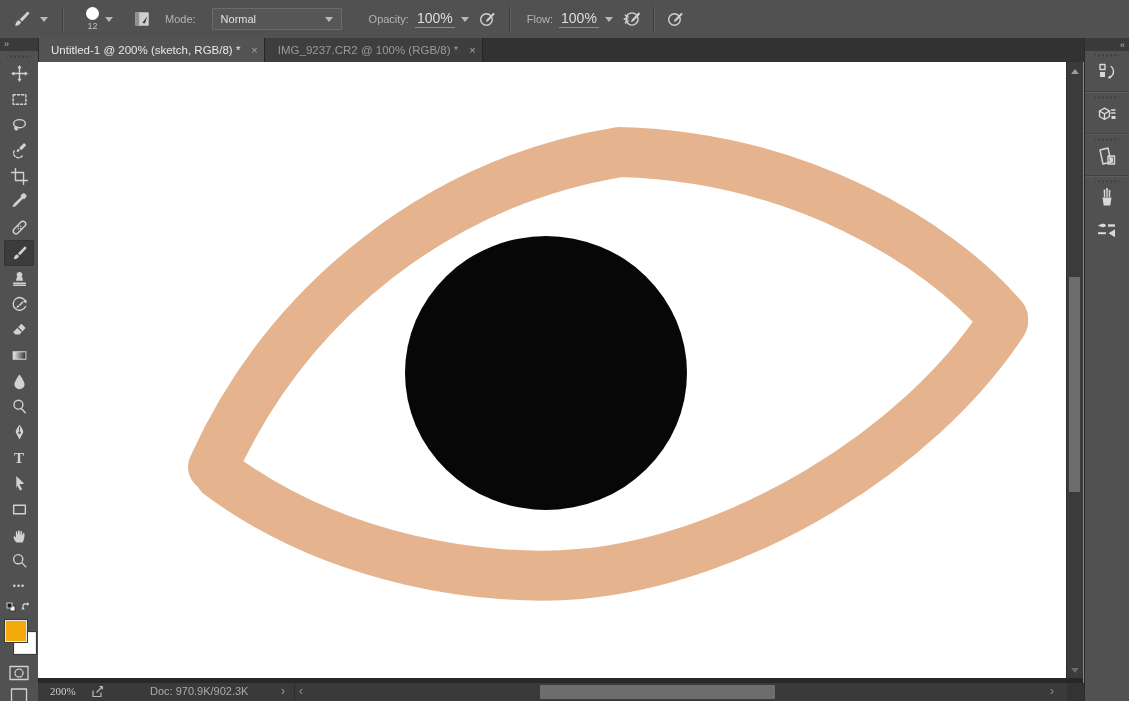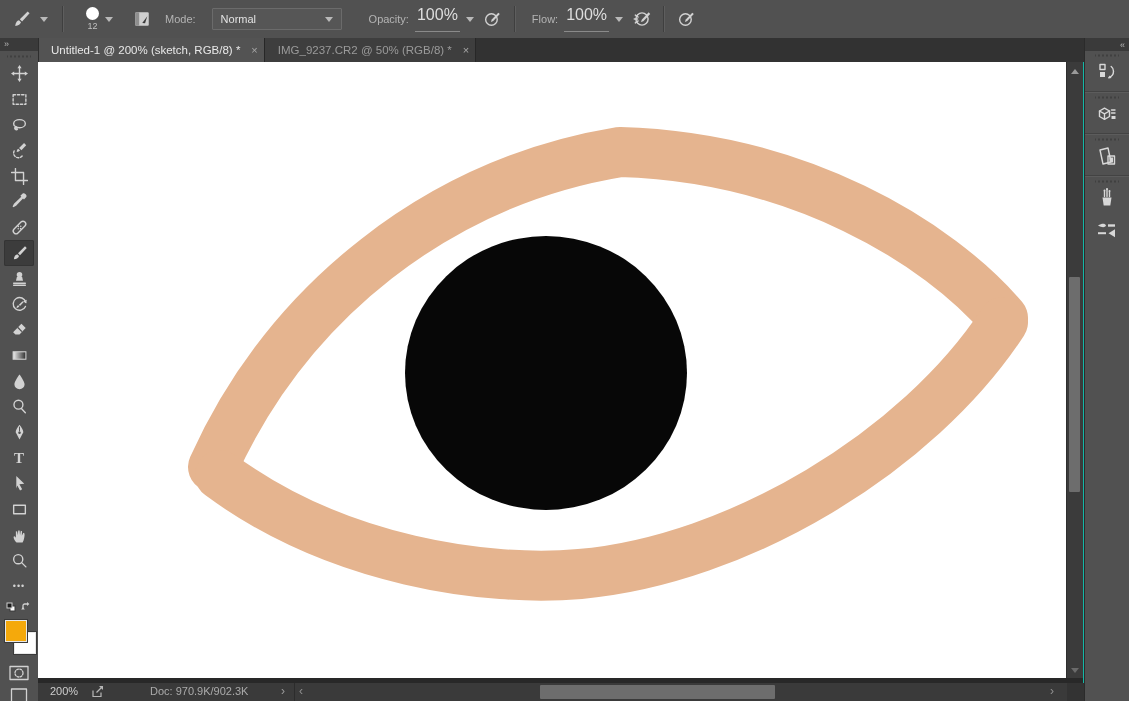--- a/index.html
+++ b/index.html
@@ -6,21 +6,21 @@
   #app{position:relative;width:1129px;height:701px;background:#14b8a6;
        font-family:"Liberation Sans",sans-serif;overflow:hidden;
        -webkit-font-smoothing:antialiased;color:#d8d8d8;}
   
   #options-bar{position:absolute;left:0;top:0;width:1129px;height:38px;
     background:#515151;border-bottom:1px solid #2d2d2d;display:flex;align-items:center;}
   .ob-sep{width:1px;height:26px;background:#3f3f3f;border-right:1px solid #5e5e5e;margin:0 8px;}
   .caret{width:0;height:0;border-left:4px solid transparent;border-right:4px solid transparent;
     border-top:5px solid #b9b9b9;margin:0 6px;}
   .ob-label{font-size:11px;color:#b4b4b4;margin:0 6px 0 10px;}
-  .ob-value{font-size:16px;color:#dedede;border-bottom:1px solid #8a8a8a;padding:0 2px 7px;}
+  .ob-value{font-size:14px;color:#dedede;border-bottom:1px solid #8a8a8a;padding:0 2px 1px;}
   #mode-select{display:flex;align-items:center;justify-content:space-between;width:118px;height:20px;
     background:#565656;border:1px solid #6b6b6b;border-radius:1px;padding:0 2px 0 8px;font-size:11px;color:#e2e2e2;margin-left:10px;}
   .ob-btn{display:flex;align-items:center;justify-content:center;width:26px;height:26px;border-radius:2px;}
   .brush-preview{display:flex;flex-direction:column;align-items:center;line-height:1;margin-left:14px;}
   .brush-preview .dot{width:13px;height:13px;border-radius:50%;background:#fff;}
   .brush-preview .num{font-size:9px;color:#c0c0c0;margin-top:2px;}
   
   #tab-bar{position:absolute;left:38px;top:38px;width:1047px;height:24px;background:#323232;display:flex;}
   .doc-tab{display:flex;align-items:center;height:24px;padding:0 4px 0 13px;font-size:11.5px;
     border-right:1px solid #272727;white-space:nowrap;}
@@ -48,21 +48,21 @@
   
   #canvas-area{position:absolute;left:38px;top:62px;width:1045px;height:616px;background:#ffffff;}
   #eye-svg{position:absolute;left:0;top:0;}
   #v-scrollbar{position:absolute;right:0;top:0;width:16px;height:616px;background:#3b3b3b;border-left:1px solid #2e2e2e;}
   #v-thumb{position:absolute;left:2px;top:215px;width:11px;height:215px;background:#6d6d6d;border-radius:1px;}
   .arr-up{position:absolute;left:4px;top:7px;width:0;height:0;border-left:4px solid transparent;border-right:4px solid transparent;border-bottom:5px solid #9a9a9a;}
   .arr-down{position:absolute;left:4px;bottom:5px;width:0;height:0;border-left:4px solid transparent;border-right:4px solid transparent;border-top:5px solid #6a6a6a;}
   #dark-strip{position:absolute;left:38px;top:678px;width:1045px;height:5px;background:#282828;}
   
   #status-bar{position:absolute;left:38px;top:683px;width:1047px;height:18px;background:#3a3a3a;font-size:11px;color:#b7b7b7;}
-  #zoom-field{position:absolute;left:12px;top:2px;color:#cdcdcd;}
+  #zoom-field{position:absolute;left:12px;top:2px;color:#cdcdcd;font-family:Liberation Serif, serif;}
   #export-btn{position:absolute;left:52px;top:1px;}
   #doc-info{position:absolute;left:112px;top:2px;color:#ababab;}
   #status-expand{position:absolute;left:243px;top:1px;color:#9a9a9a;font-size:12px;}
   #status-div{position:absolute;left:256px;top:0;width:1px;height:18px;background:#2c2c2c;}
   #h-scrollbar{position:absolute;left:257px;top:0;width:760px;height:18px;background:#3a3a3a;}
   #h-left{position:absolute;left:4px;top:1px;color:#8f8f8f;font-size:12px;}
   #h-right{position:absolute;left:755px;top:1px;color:#8f8f8f;font-size:12px;}
   #h-thumb{position:absolute;left:245px;top:2px;width:235px;height:14px;background:#6d6d6d;border-radius:1px;}
   #corner-br{position:absolute;left:1029px;top:0;width:18px;height:18px;background:#333;}
   
@@ -134,21 +134,21 @@
       </svg>
     </div>
   </header>
 
   <div id="tab-bar">
     <div class="doc-tab active">
       <span>Untitled-1 @ 200% (sketch, RGB/8) *</span>
       <span class="tab-close">×</span>
     </div>
     <div class="doc-tab inactive">
-      <span>IMG_9237.CR2 @ 50% (RGB/8) *</span>
+      <span>IMG_9237.CR2 @ 100% (RGB/8) *</span>
       <span class="tab-close">×</span>
     </div>
   </div>
 
   <div id="toolbar-col">
     <div id="toolbar-header">
       <span>»</span>
     </div>
     <div class="grip"></div>
 

